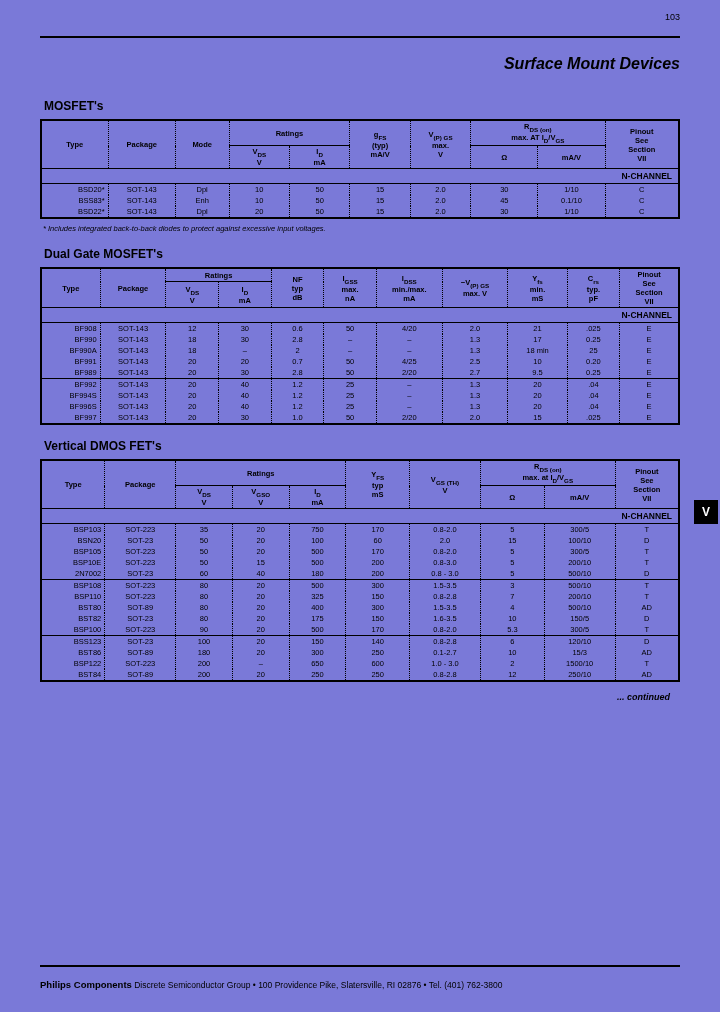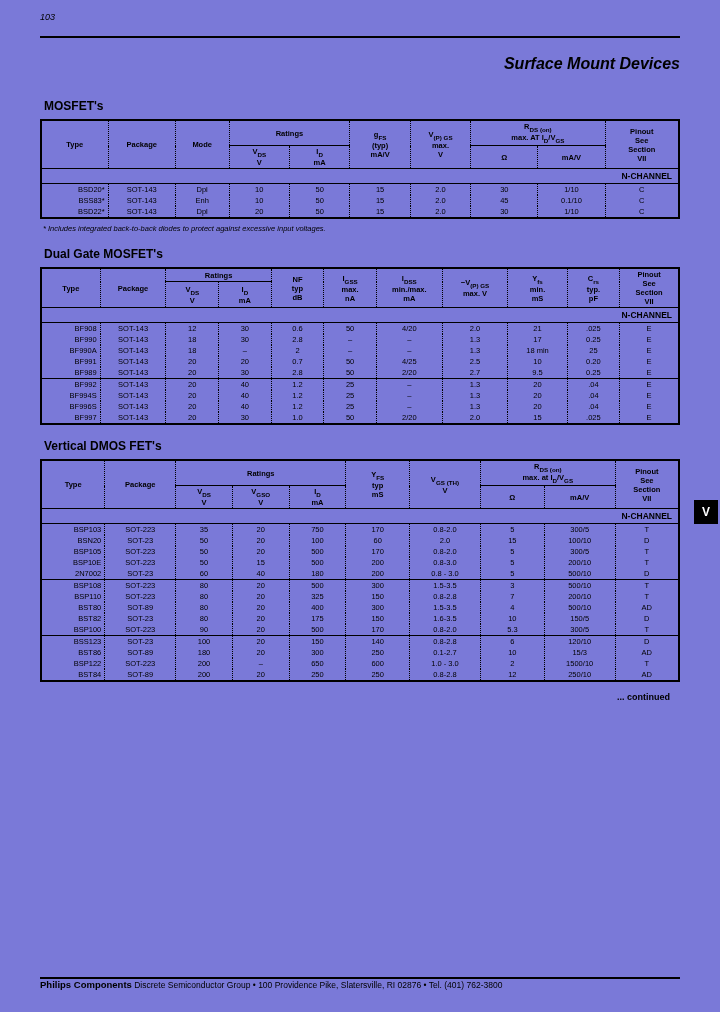--- a/index.html
+++ b/index.html
@@ -7,21 +7,21 @@
     margin: 0;
     background: #7a79d8;
     font-family: Arial, Helvetica, sans-serif;
     color: #000;
     width: 720px;
     min-height: 1012px;
     position: relative;
     padding: 12px 40px 40px 40px;
     font-size: 8px;
   }
-  .page-num { font-size: 9px; margin: 0 0 14px 0; font-style: italic; }
+  .page-num { text-align: right; font-size: 9px; margin: 0 0 14px 0; }
   .main-title {
     text-align: right;
     font-weight: bold;
     font-style: italic;
     font-size: 16px;
     border-top: 2px solid #000;
     padding-top: 17px;
     margin-bottom: 26px;
   }
   .section-title {
@@ -52,26 +52,26 @@
     border-top: 1px solid #000;
     border-bottom: 1px solid #000;
     text-align: left;
     font-weight: bold;
     padding: 2px 6px;
     font-size: 8.5px;
   }
   .sep td { border-top: 1px solid #000; }
   .tbl td:first-child { text-align: right; padding-left: 6px; }
   .footnote { font-size: 7.5px; margin: 5px 0 0 3px; font-style: italic; }
-  .continued { text-align: right; font-weight: bold; font-size: 9px; margin-top: 10px; margin-right:10px;}
+  .continued { text-align: right; font-style: italic; font-weight: bold; font-size: 9px; margin-top: 10px; margin-right:10px;}
   .footer {
     position: absolute;
     bottom: 22px; left: 40px; right: 40px;
     border-top: 2px solid #000;
-    padding-top: 0;
+    padding-top: 12px;
     font-size: 8.5px;
   }
   .footer b { font-size: 9.5px; }
   .side-tab {
     position: absolute;
     right: 2px; top: 500px;
     width: 24px; height: 24px;
     background: #000;
     color: #fff;
     text-align: center;

